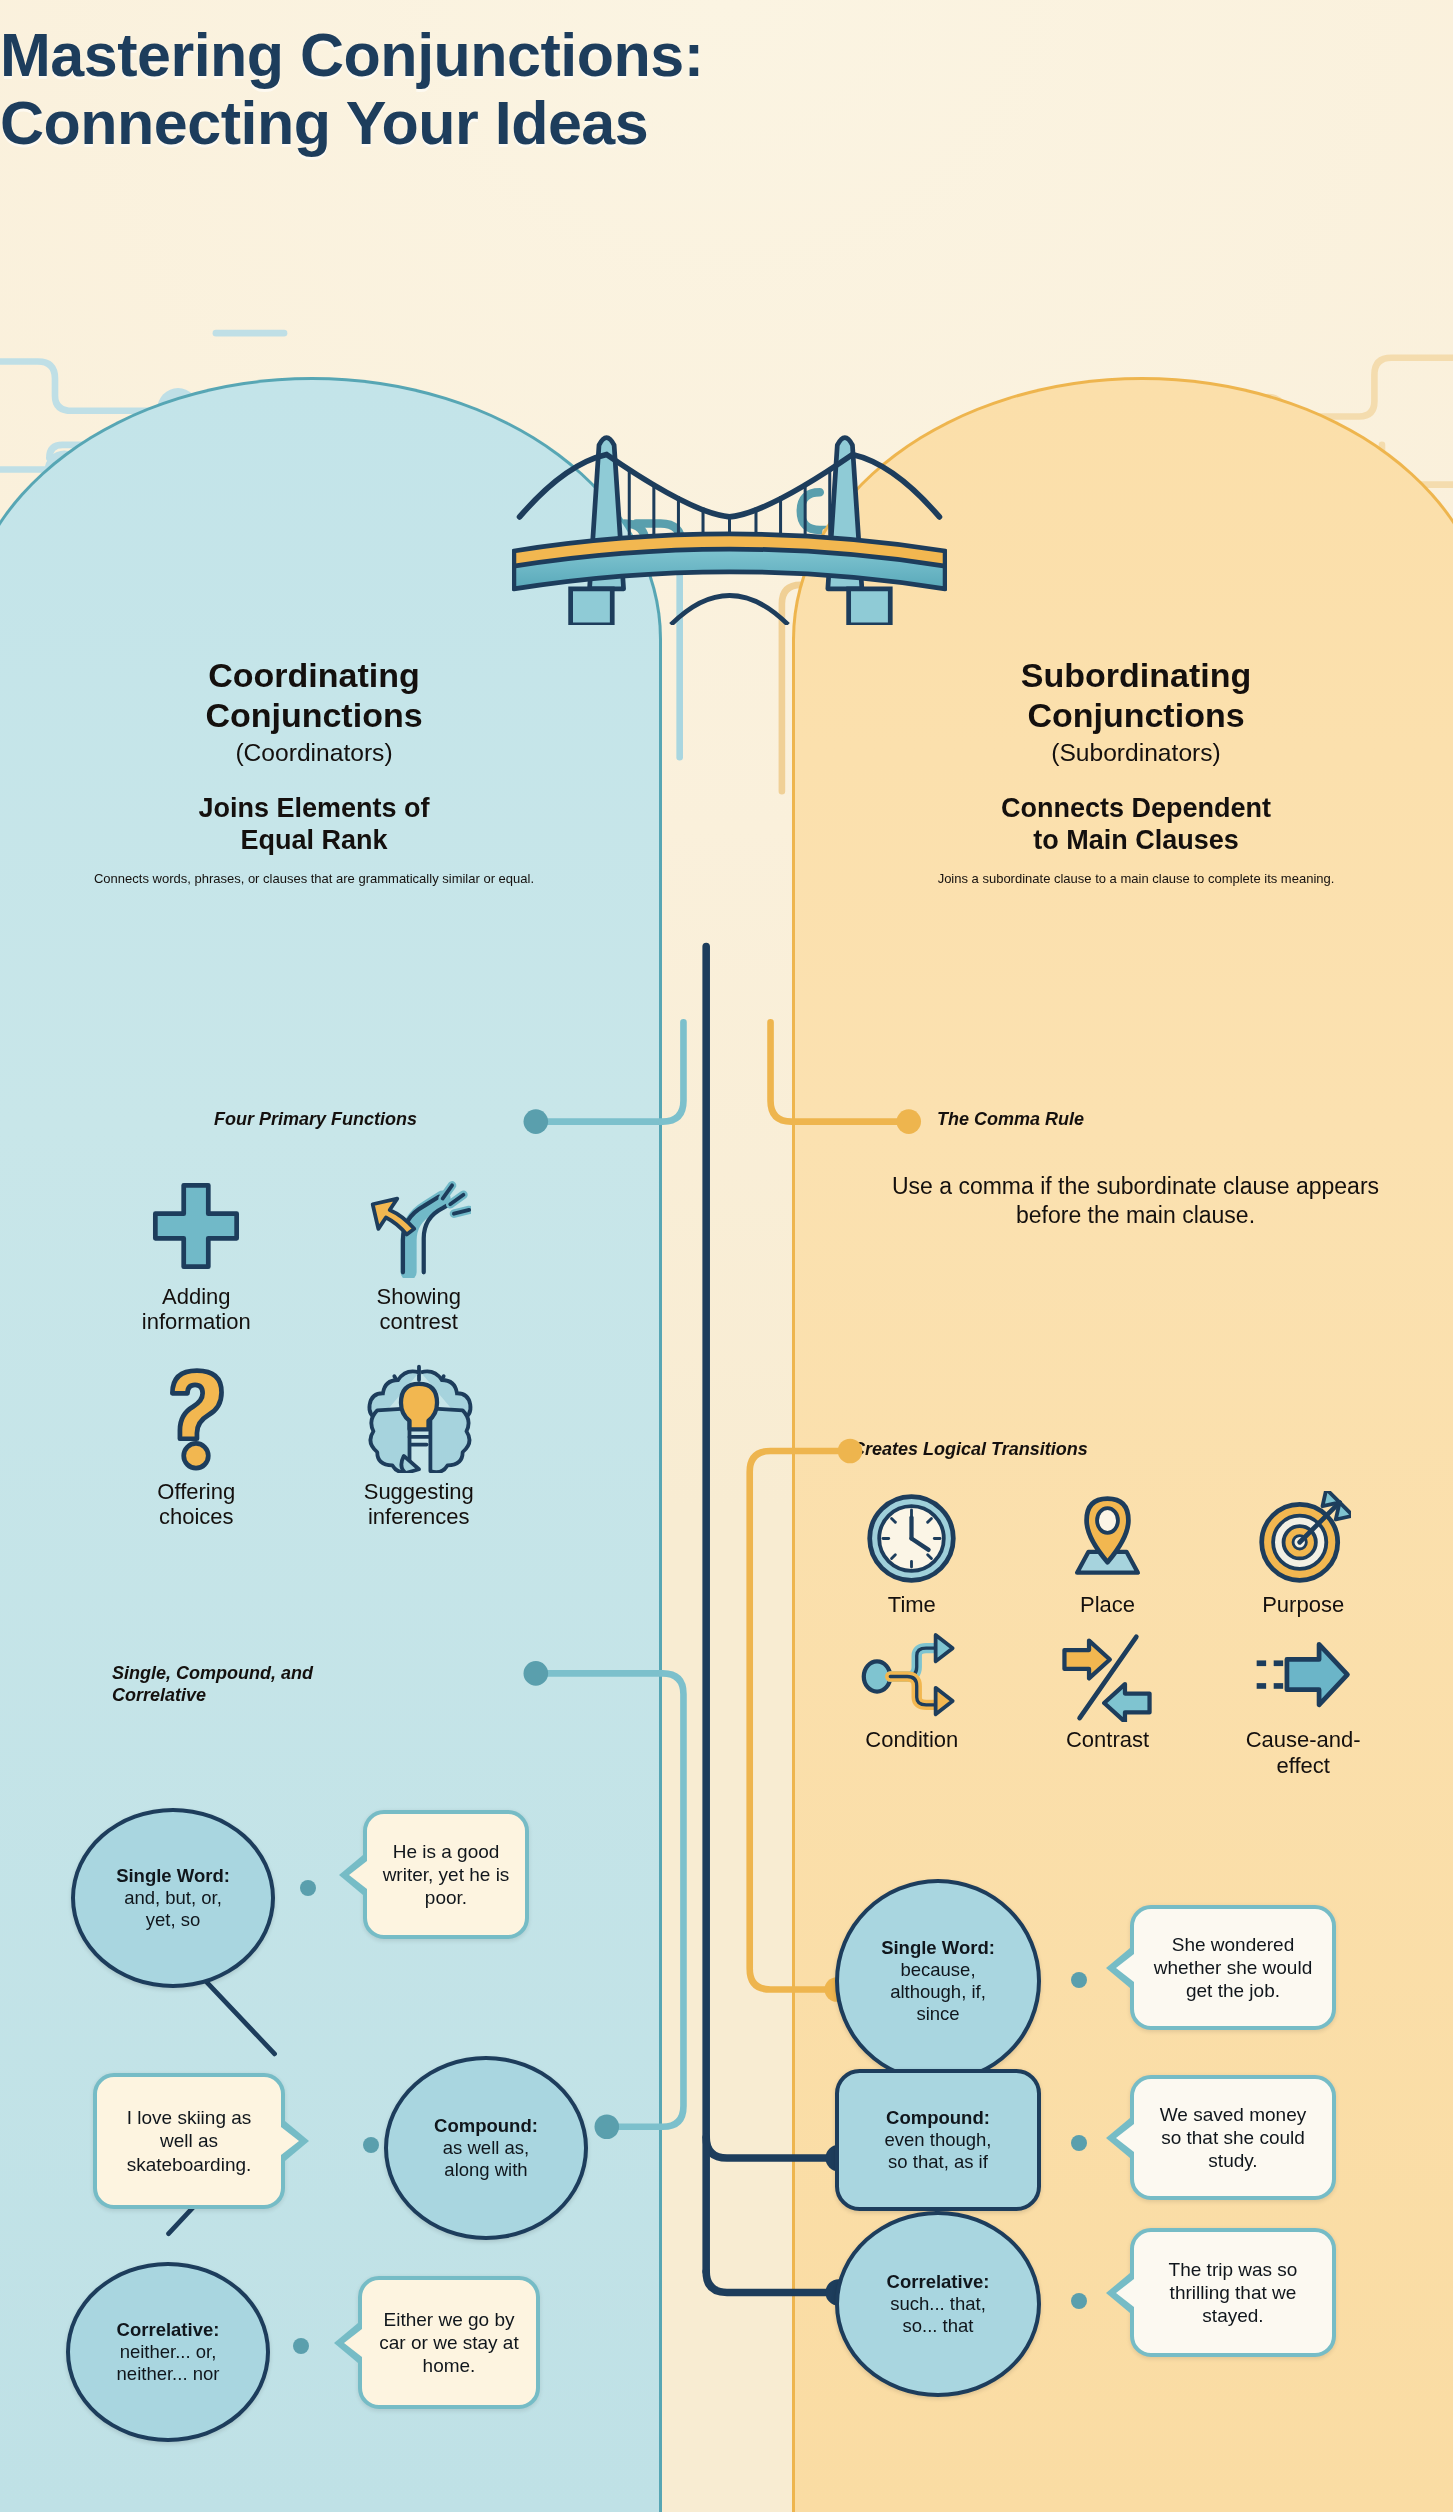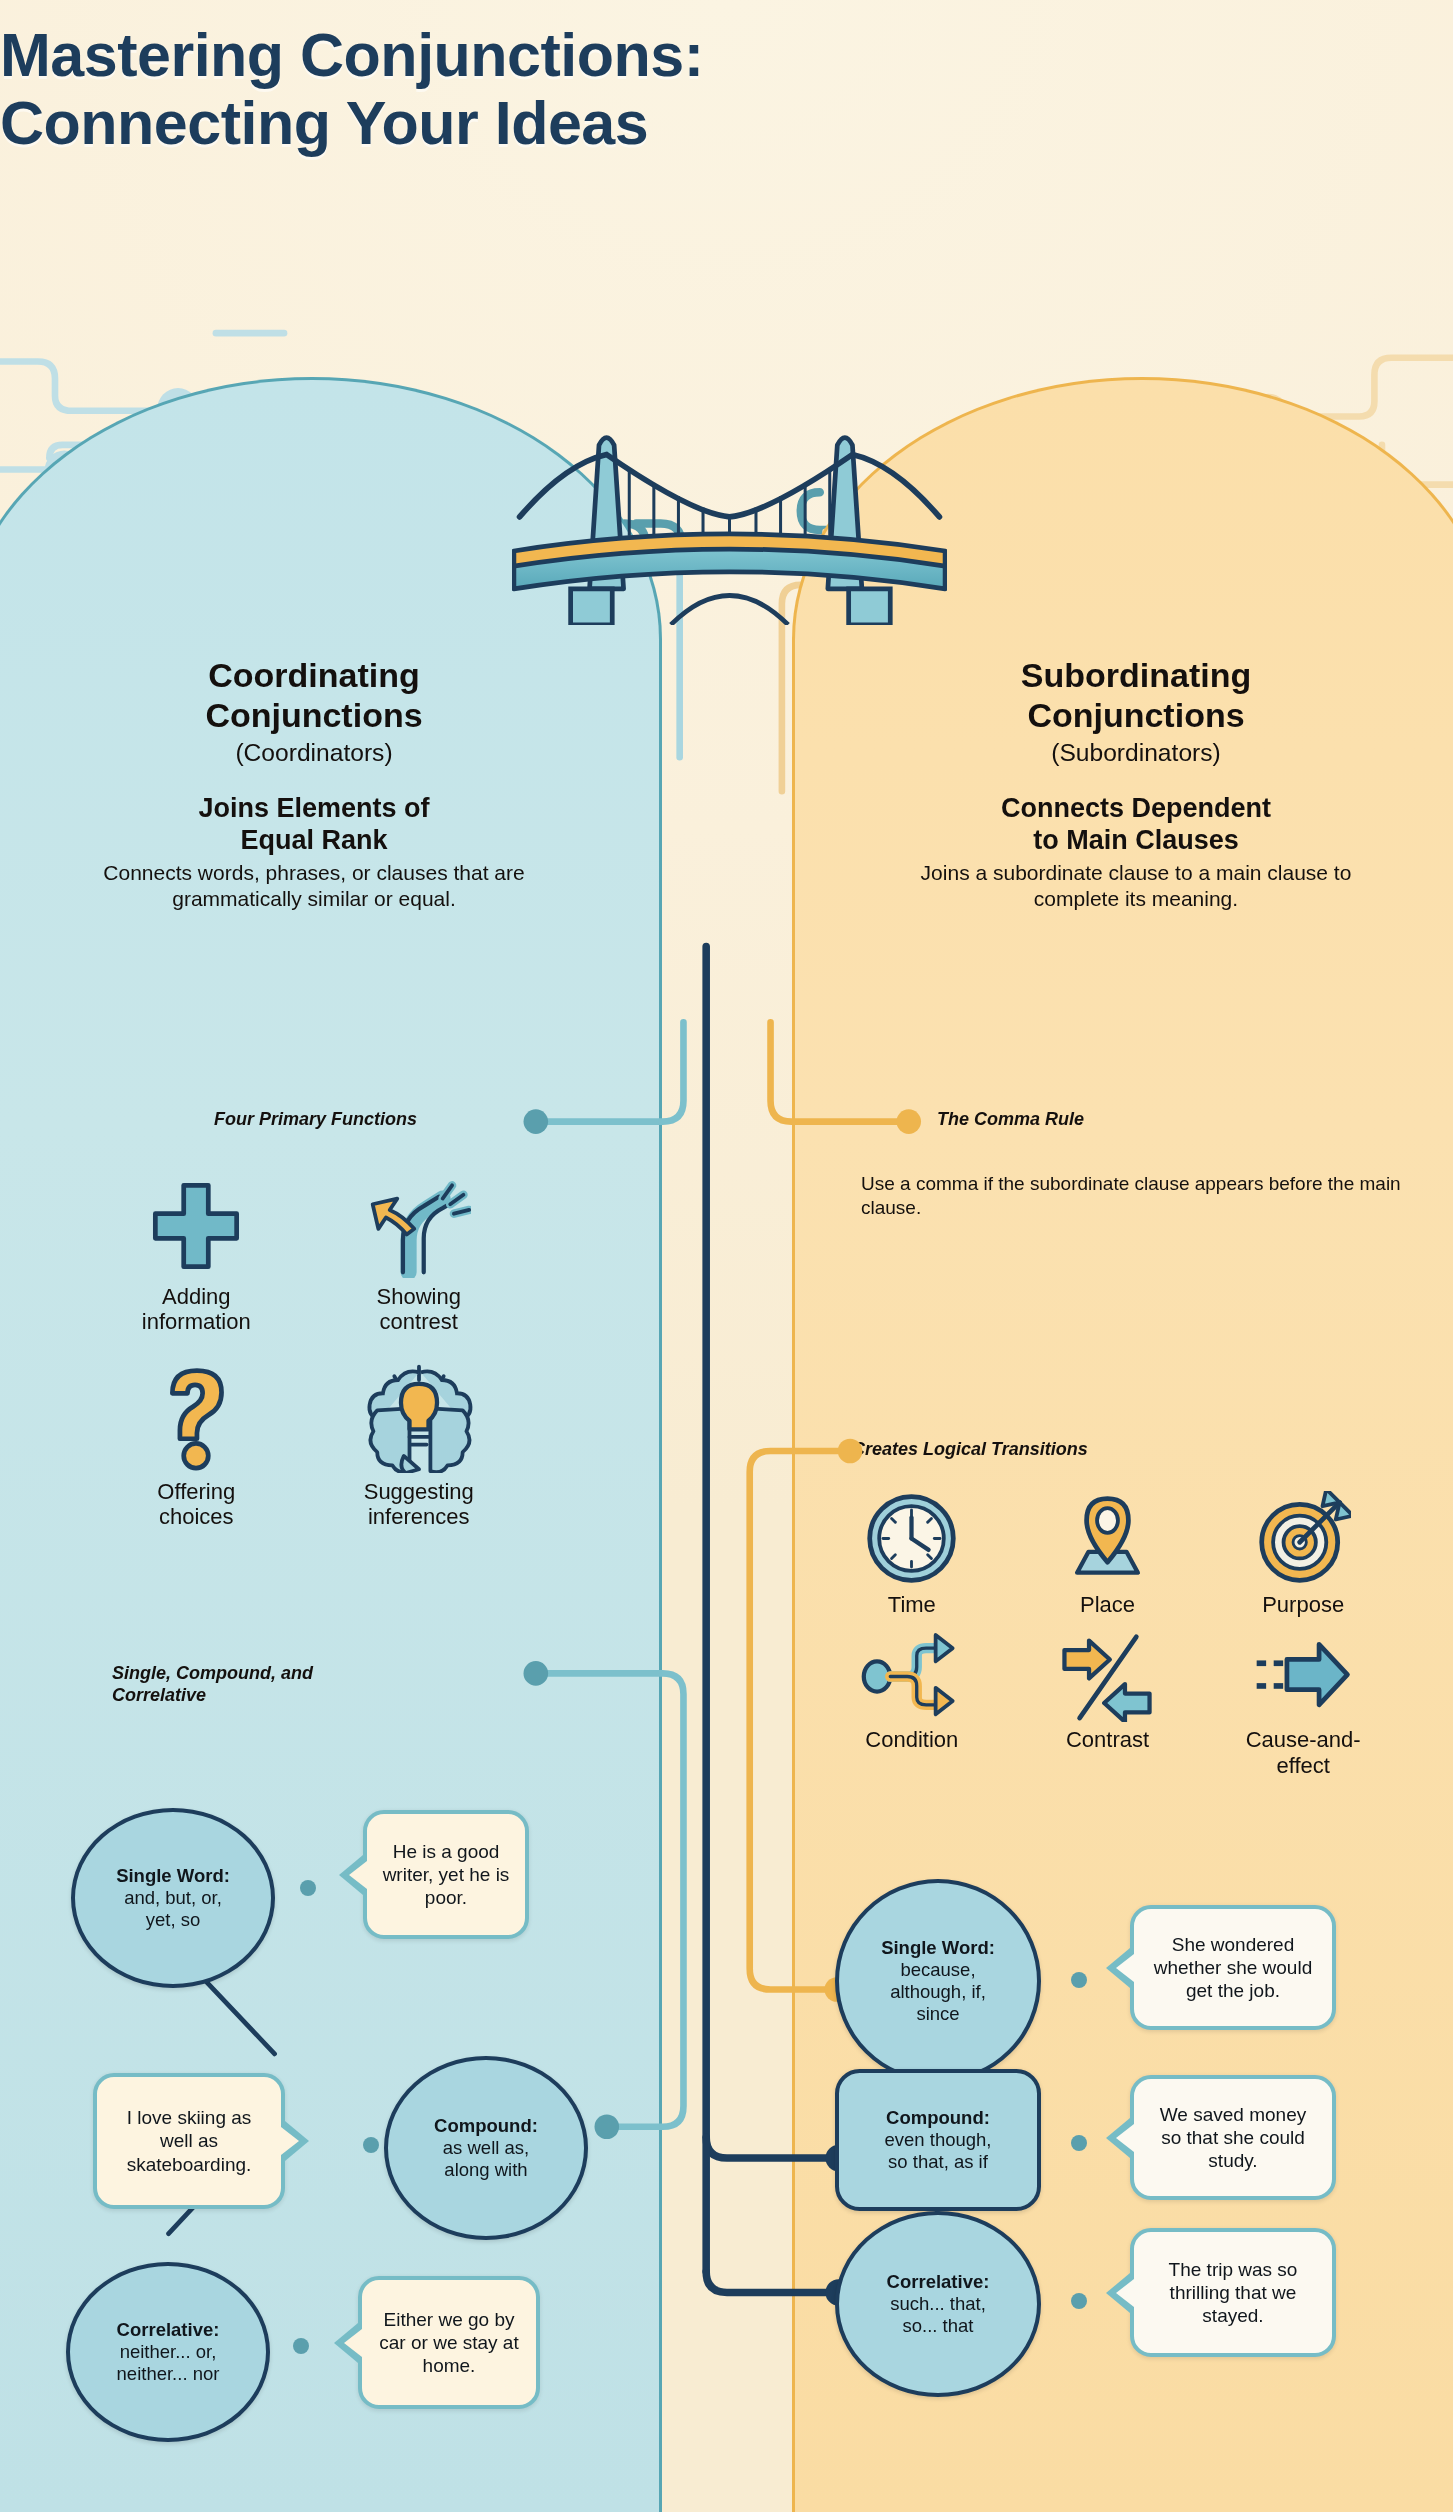--- a/index.html
+++ b/index.html
@@ -54,21 +54,21 @@
   .bridge { position:absolute; left:512px; top:407px; width:435px; height:218px; }
 
   
   .col { position:absolute; width:530px; text-align:center; color:#14100e; }
   .col-l { left:49px; }
   .col-r { left:871px; }
 
   .h-main { font-size:34px; font-weight:bold; line-height:1.18; }
   .h-sub  { font-size:24.6px; font-weight:normal; line-height:1.3; margin-top:1.9px; }
   .h-2    { font-size:27px; font-weight:bold; line-height:1.2; margin-top:23px; }
-  .body-t { font-size:21px; line-height:1.26; margin-top:3px; }
+  .body-t { font-size:13px; line-height:1.26; margin-top:14px; }
 
   .sec-h  { position:absolute; font-size:18px; font-weight:bold; color:#14100e;font-style:italic; }
 
   
   .icons { position:absolute; display:grid; }
   .icell { text-align:center; }
   .icell .glyph { display:block; margin:0 auto; }
   .icell .lab { font-size:22px; line-height:1.16; color:#14100e; margin-top:5.7px; }
 
   
@@ -335,21 +335,21 @@
     </div>
     <div class="h-sub">(Subordinators)</div>
     <div class="h-2">
       <div>Connects Dependent</div>
       <div>to Main Clauses</div>
     </div>
     <div class="body-t" style="padding:0 30px;">Joins a subordinate clause to a main clause to complete its meaning.</div>
   </div>
 
   <div class="sec-h" style="left:937px; top:1109px; width:341px; text-align:left;">The Comma Rule</div>
-  <div style="position:absolute; left:861px; top:1172px; width:549px; text-align:left; font-size:19px; line-height:1.26; color:#14100e;">Use a comma if the subordinate clause appears before the main clause.</div>
+  <div style="position:absolute; left:861px; top:1172px; width:549px; text-align:center; font-size:23px; line-height:1.26; color:#14100e;">Use a comma if the subordinate clause appears before the main clause.</div>
 
   <div class="sec-h" style="left:852px; top:1439px; width:549px; text-align:left;">Creates Logical Transitions</div>
 
   <div class="icons" style="left:814px; top:1491px; width:587px; grid-template-columns:1fr 1fr 1fr; row-gap:13.3px;">
 
     <div class="icell">
       <svg class="glyph" width="95" height="95" viewBox="0 0 100 100">
         <circle cx="50" cy="50" r="44" fill="#9fd0da" stroke="#1d3d5c" stroke-width="5"></circle>
         <circle cx="50" cy="50" r="34" fill="#fbf5e6" stroke="#1d3d5c" stroke-width="4"></circle>
         <g stroke="#1d3d5c" stroke-width="3" stroke-linecap="round">

